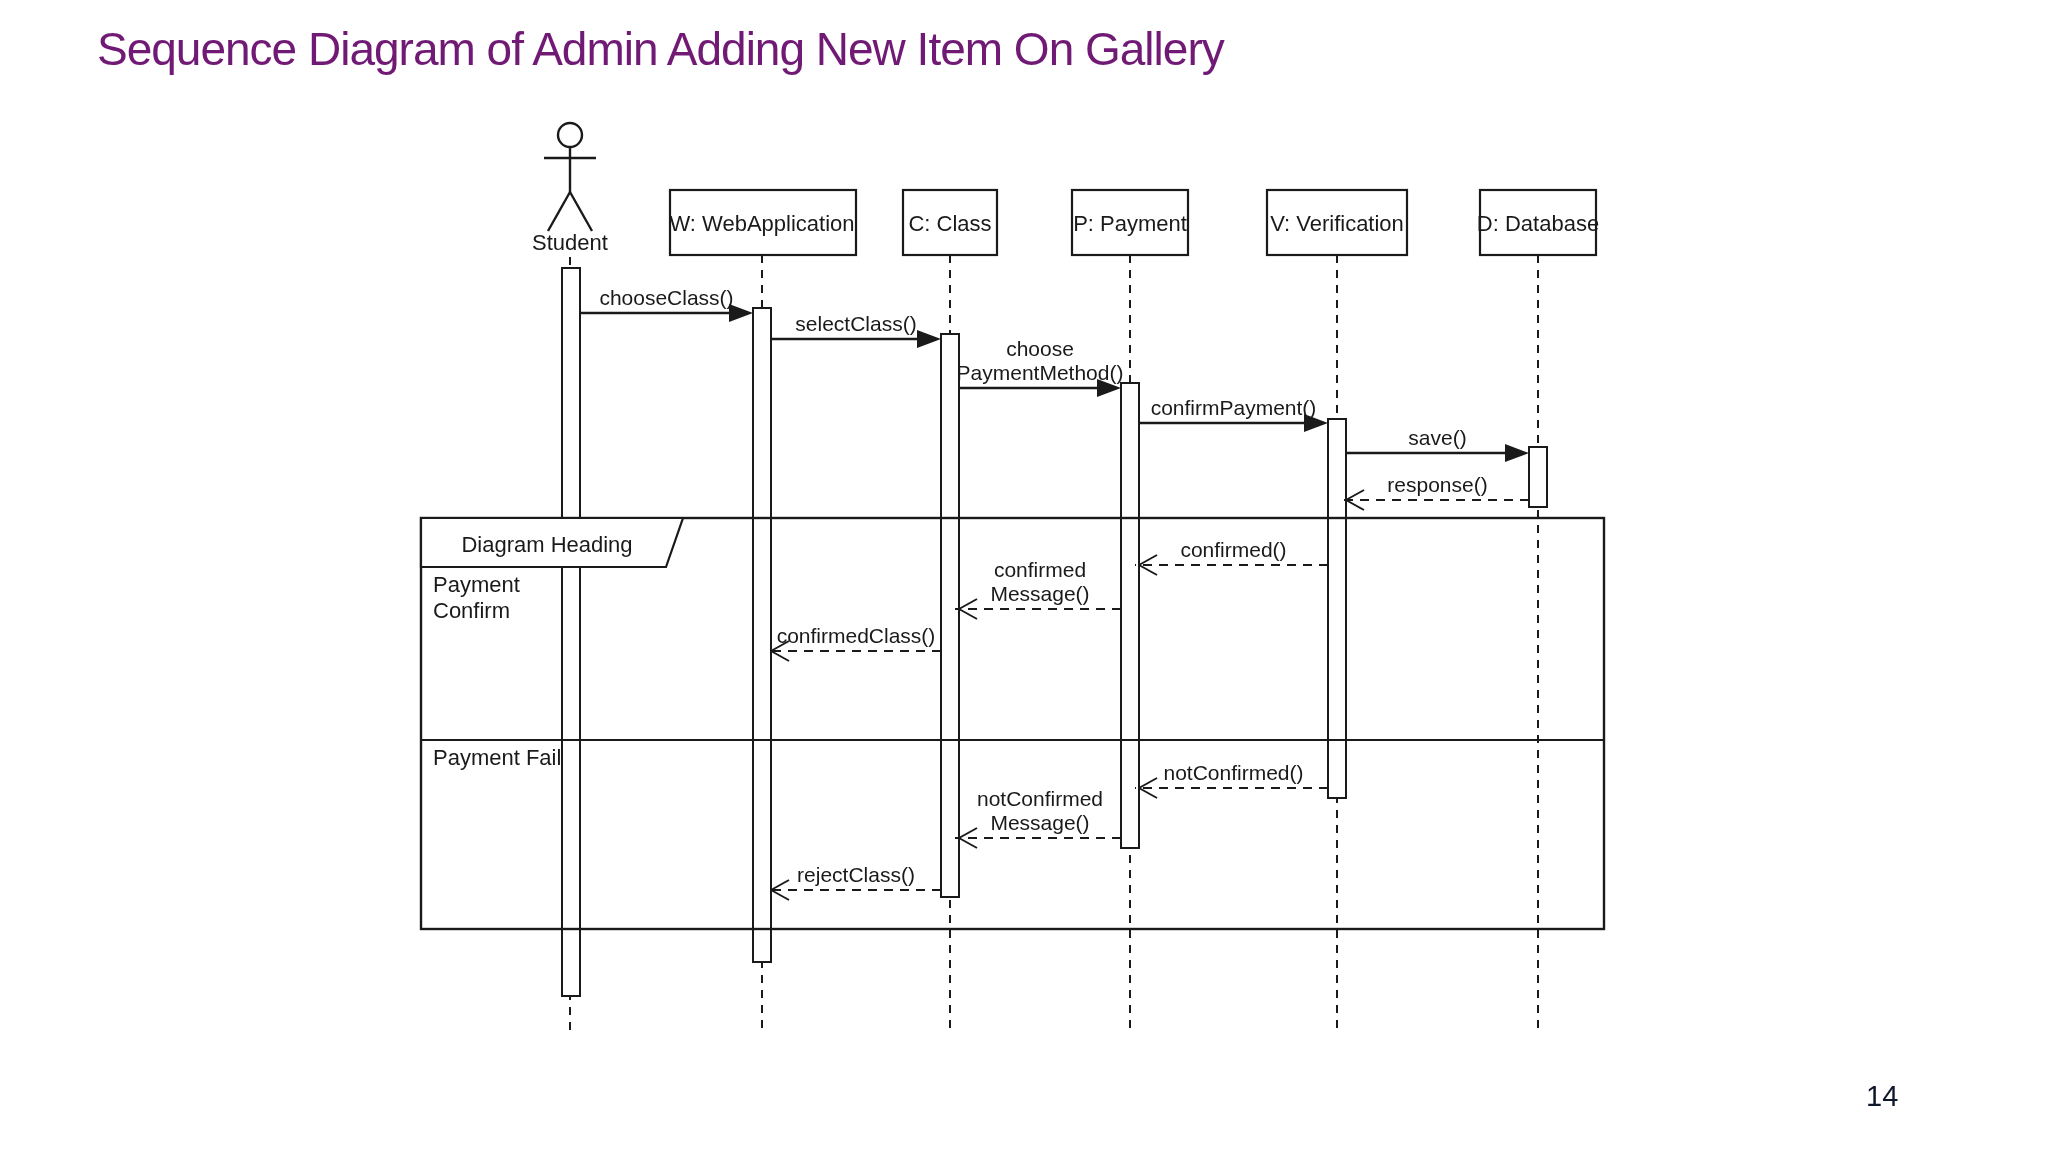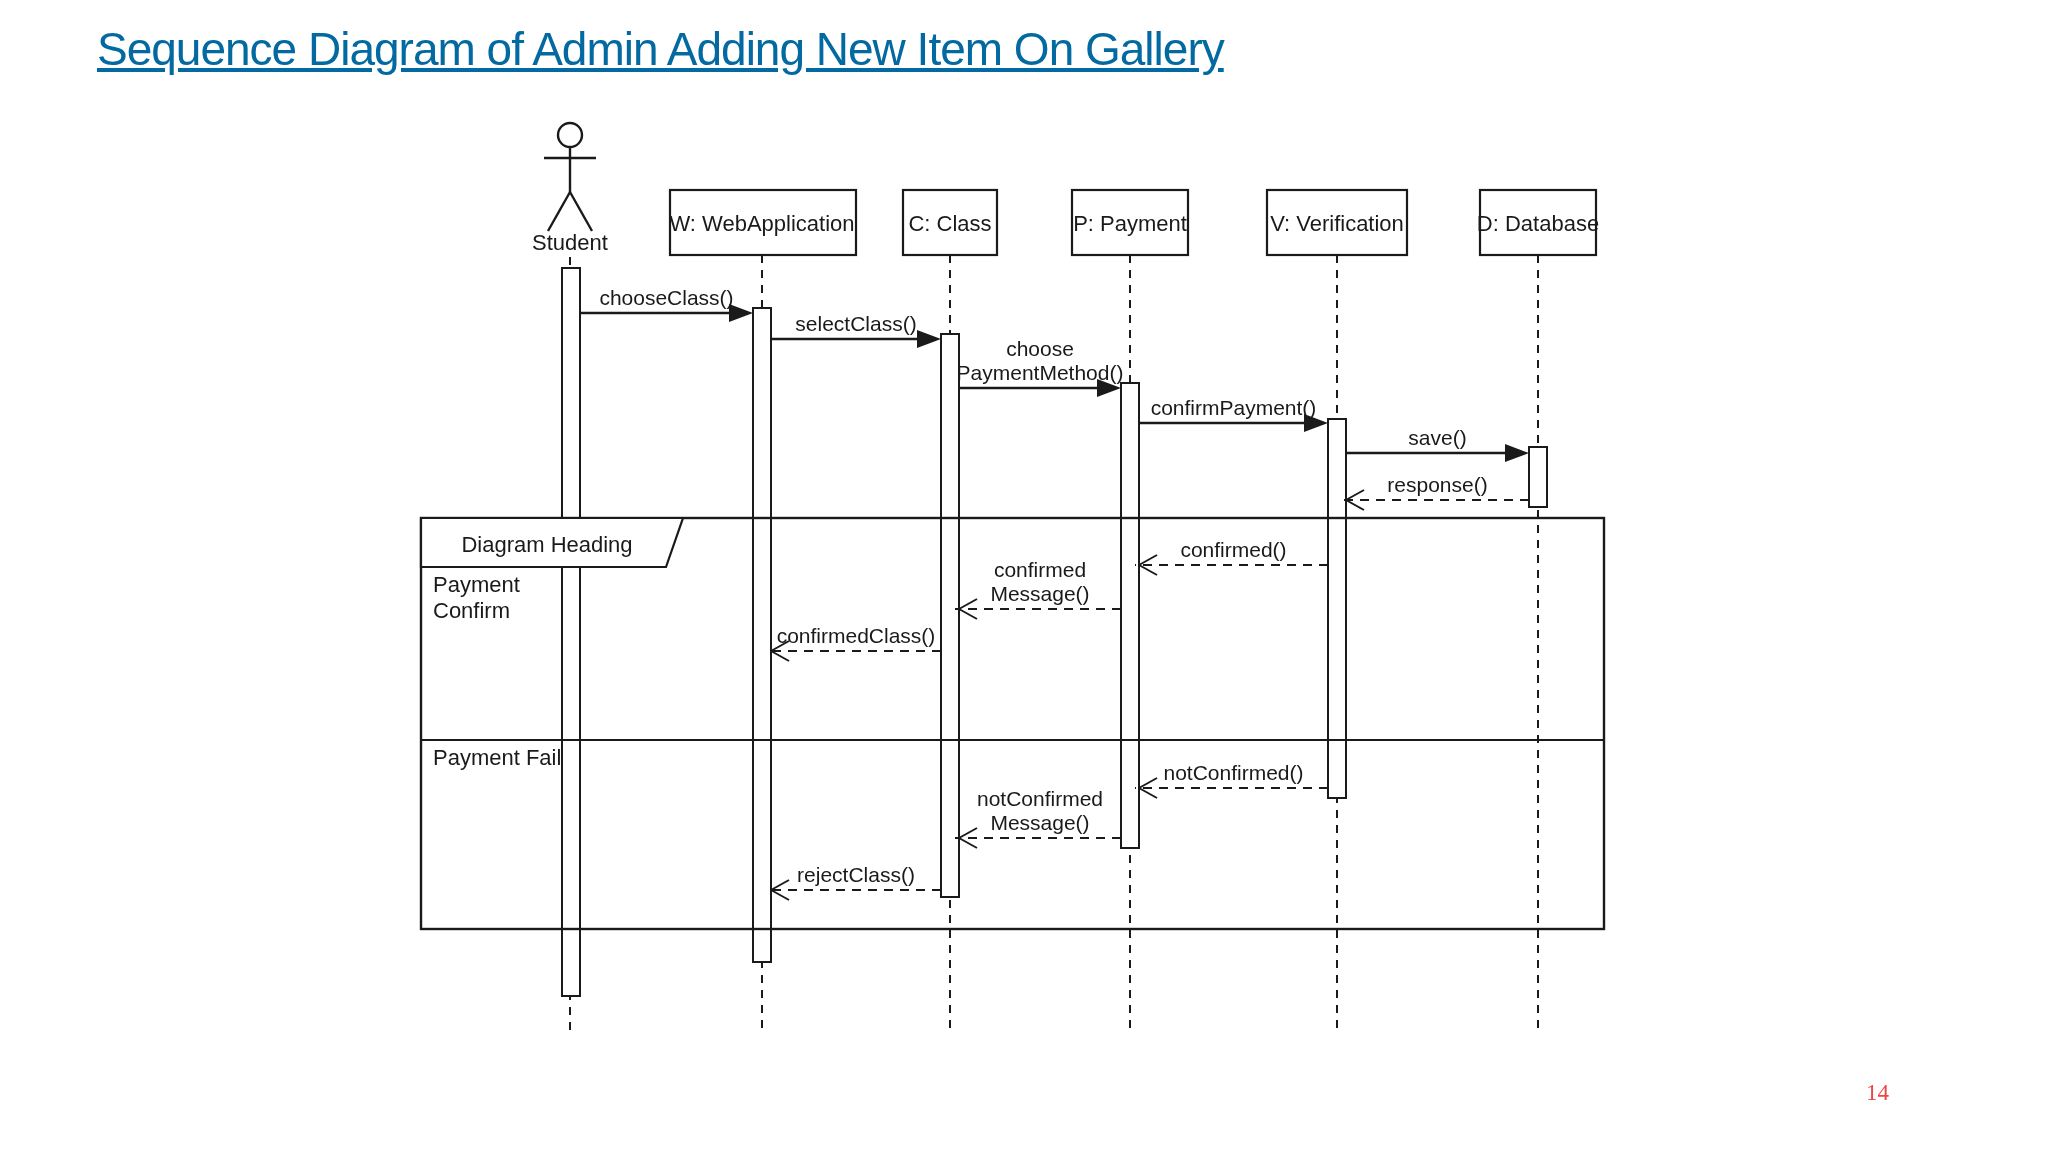--- a/index.html
+++ b/index.html
@@ -1,26 +1,25 @@
 <!DOCTYPE html>
 <html><head>
 <meta charset="utf-8">
 <style>
   html,body{margin:0;padding:0;background:#ffffff;}
   body{width:2048px;height:1152px;position:relative;overflow:hidden;
        font-family:"Liberation Sans",sans-serif;}
   #slide-title{
     position:absolute;left:97px;top:22px;
-    font-size:46px;font-weight:500;letter-spacing:-1px;color:#0369a1;
+    font-size:46px;font-weight:500;letter-spacing:-1px;color:#701a75;
     white-space:nowrap;
-    text-decoration:underline;
   }
   #page-number{
     position:absolute;left:1866px;top:1080px;
-    font-size:23px;color:#ef4444;font-family:Liberation Serif, serif;
+    font-size:29px;color:#0f172a;
   }
   #diagram-svg{position:absolute;left:0;top:0;}
   #diagram-svg text{
     font-family:"Liberation Sans",sans-serif;
     fill:#1a1a1a;
   }
   #diagram-svg text.lbl-msg{font-size:21px;}
   #diagram-svg text.lbl-box{font-size:22px;}
   #diagram-svg text.lbl-frame{font-size:22px;}
 </style>

